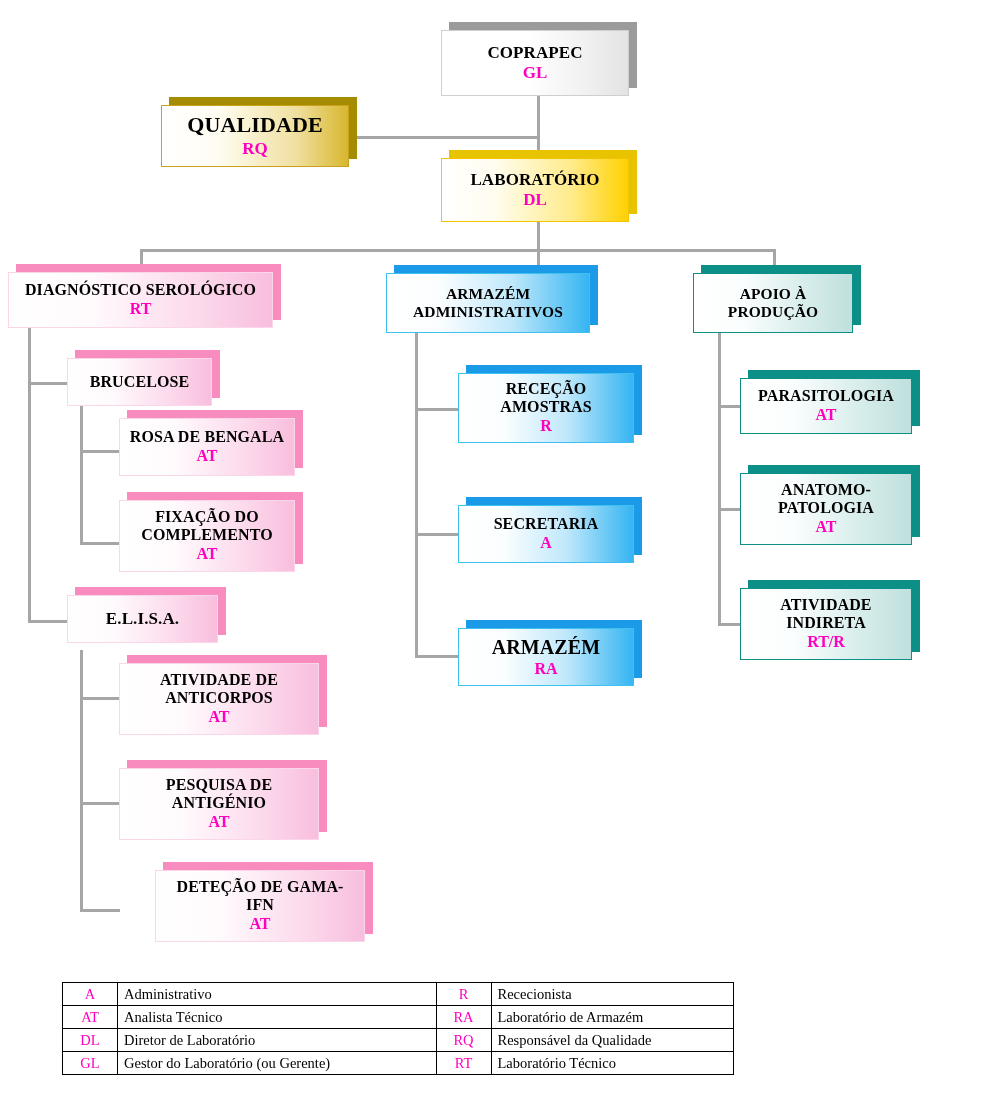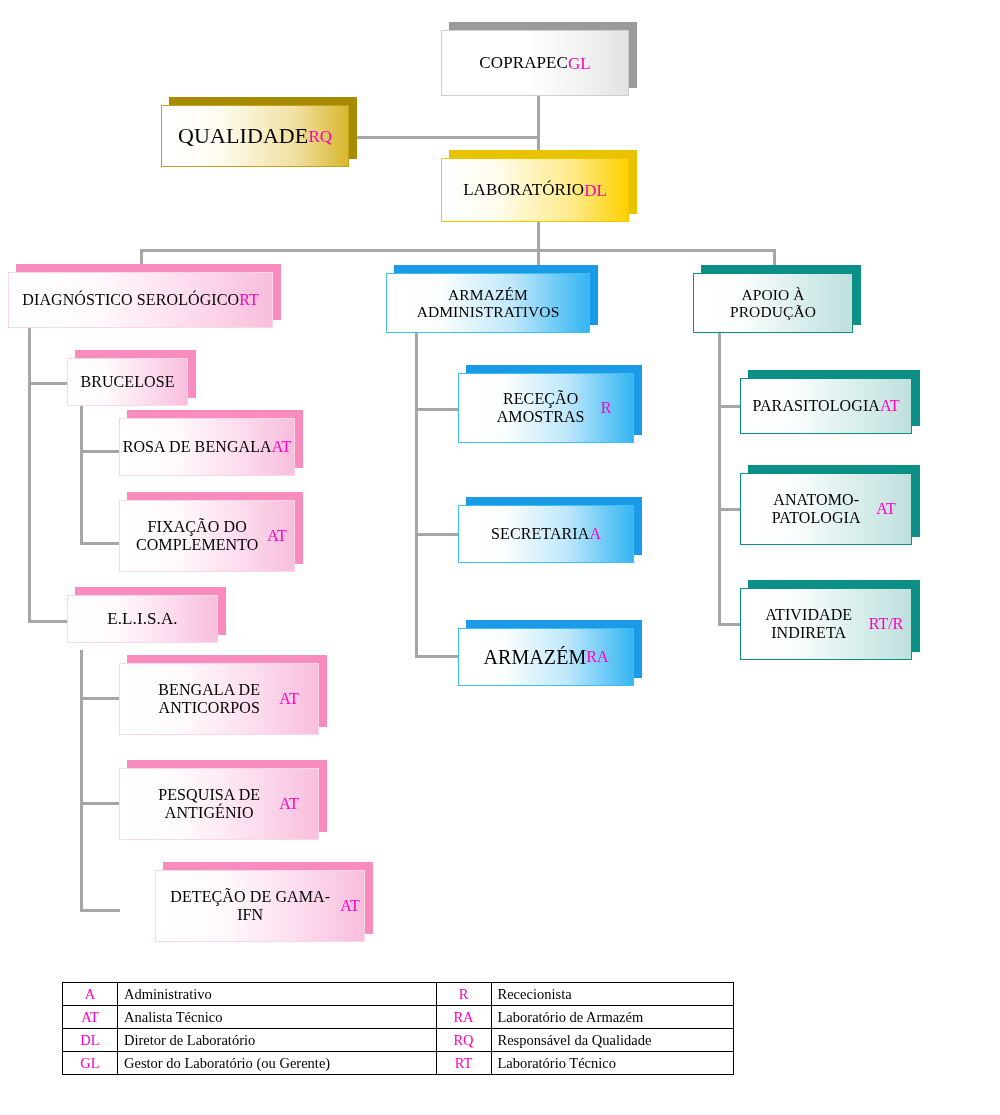--- a/index.html
+++ b/index.html
@@ -12,22 +12,22 @@
   
   .ln{position:absolute;background:#a6a6a6;}
   .lnh{height:3px;}
   .lnv{width:3px;}
 
   
   .node{position:absolute;box-sizing:border-box;}
   .node .shadow{position:absolute;left:8px;top:-8px;width:100%;height:100%;}
   .node .face{position:absolute;left:0;top:0;width:100%;height:100%;
               box-sizing:border-box;border:1px solid #c9c9c9;
-              display:flex;flex-direction:row;align-items:center;
-              justify-content:center;text-align:center;}
+              display:flex;flex-direction:column;align-items:center;
+              justify-content:center;text-align:center;font-weight:bold;}
   .node .title{color:#000000;line-height:1.12;letter-spacing:.1px;}
   .node .role{color:#ff00c0;line-height:1.15;margin-top:1px;}
 
   
   .t-grey .shadow{background:#9b9b9b;}
   .t-grey .face{background:linear-gradient(to right,#ffffff 0%,#ffffff 45%,#f2f2f2 75%,#e3e3e3 100%);
                 border-color:#cfcfcf;}
 
   .t-gold .shadow{background:#a68b00;}
   .t-gold .face{background:linear-gradient(to right,#ffffff 0%,#fffdf2 30%,#f0e0a0 72%,#d8b72e 100%);
@@ -135,21 +135,21 @@
   </div>
 
   <div class="node t-teal" style="left:693px;top:273px;width:160px;height:60px;">
     <div class="shadow"></div>
     <div class="face">
       <div class="title" style="font-size:15.5px;max-width:115px;">APOIO À PRODUÇÃO</div>
       <div class="role" style="font-size:15.5px;"></div>
     </div>
   </div>
 
-  <div class="node t-pink" style="left:67px;top:358px;width:121px;height:48px;">
+  <div class="node t-pink" style="left:67px;top:358px;width:145px;height:48px;">
     <div class="shadow"></div>
     <div class="face">
       <div class="title" style="font-size:16px;">BRUCELOSE</div>
       <div class="role" style="font-size:16px;"></div>
     </div>
   </div>
 
   <div class="node t-pink" style="left:119px;top:418px;width:176px;height:58px;">
     <div class="shadow"></div>
     <div class="face">
@@ -170,21 +170,21 @@
     <div class="shadow"></div>
     <div class="face">
       <div class="title" style="font-size:17px;">E.L.I.S.A.</div>
       <div class="role" style="font-size:17px;"></div>
     </div>
   </div>
 
   <div class="node t-pink" style="left:119px;top:663px;width:200px;height:72px;">
     <div class="shadow"></div>
     <div class="face">
-      <div class="title" style="font-size:16px;max-width:140px;">BENGALA DE ANTICORPOS</div>
+      <div class="title" style="font-size:16px;max-width:140px;">ATIVIDADE DE ANTICORPOS</div>
       <div class="role" style="font-size:16px;">AT</div>
     </div>
   </div>
 
   <div class="node t-pink" style="left:119px;top:768px;width:200px;height:72px;">
     <div class="shadow"></div>
     <div class="face">
       <div class="title" style="font-size:16px;max-width:140px;">PESQUISA DE ANTIGÉNIO</div>
       <div class="role" style="font-size:16px;">AT</div>
     </div>

